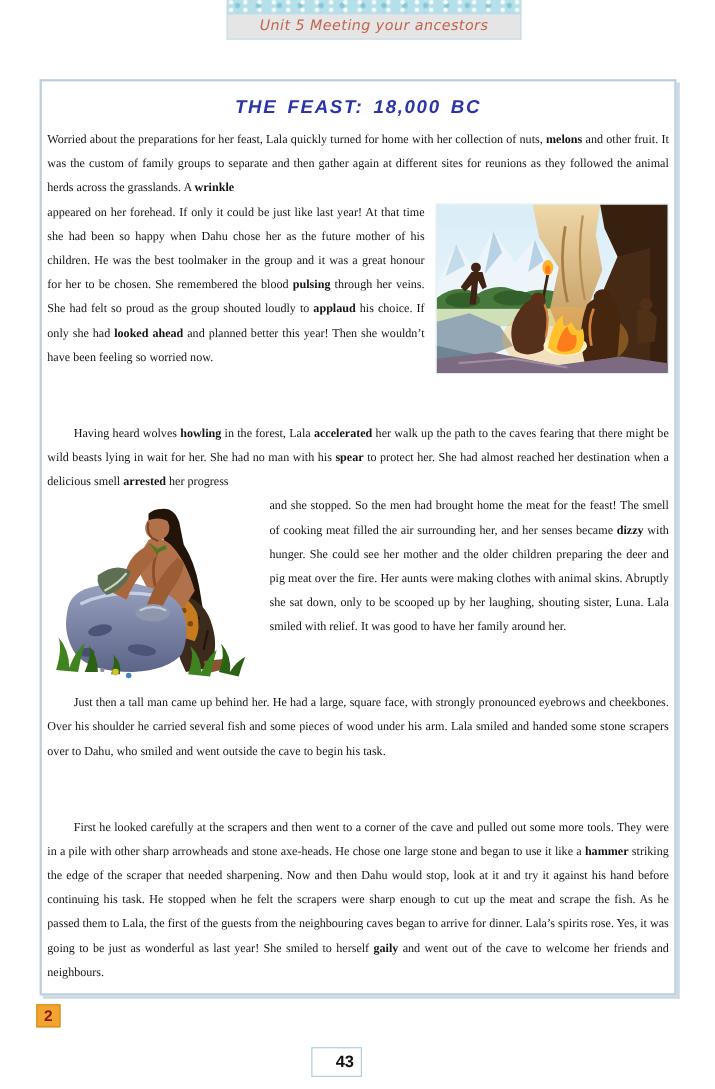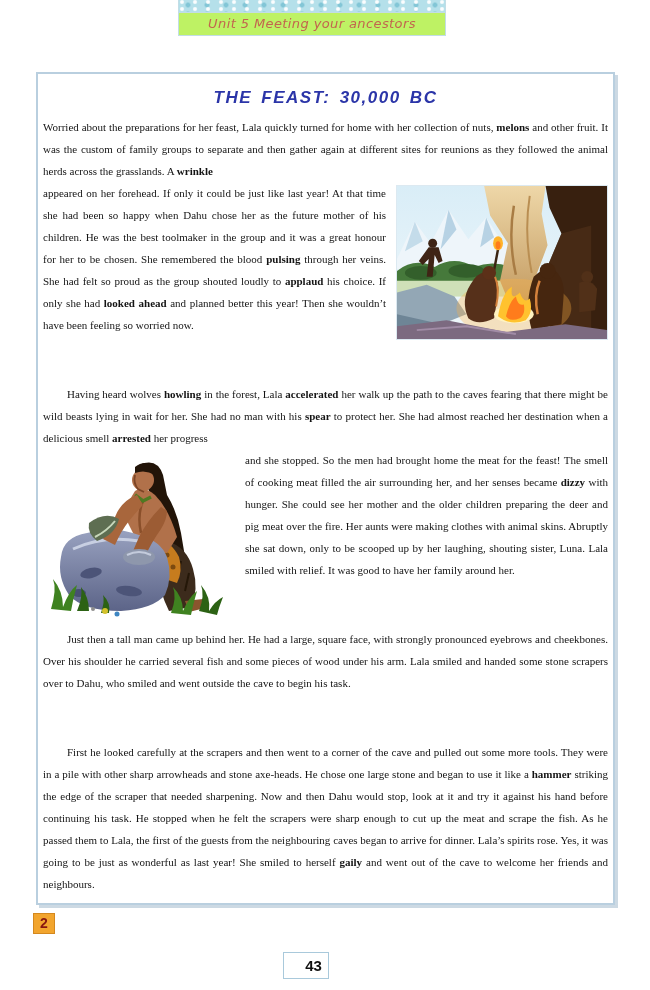--- a/index.html
+++ b/index.html
@@ -2,22 +2,22 @@
 <html><head>
 <meta charset="utf-8">
 <style>
   html,body{margin:0;padding:0;}
   body{
     width:650px;height:990px;position:relative;background:#ffffff;
     font-family:"Liberation Serif",serif;color:#141414;overflow:hidden;
   }
   
   .unit-wrap{
-    position:absolute;left:178px;top:0;width:266px;
-    border:1px solid #c2dde6;border-top:none;background:#bef264;
+    position:absolute;left:206px;top:0;width:266px;
+    border:1px solid #c2dde6;border-top:none;background:#e5e5e5;
   }
   .unit-band{
     height:12px;background-color:#b5e0ea;
     background-image:
       radial-gradient(circle at 3px 2px, rgba(255,255,255,.95) 1.3px, rgba(255,255,255,0) 2.6px),
       radial-gradient(circle at 9px 5px, rgba(125,195,212,.9) 1.6px, rgba(125,195,212,0) 3.2px);
     background-size:13px 7px,19px 9px;
     border-bottom:1px solid #c2dde6;
   }
   .unit-title{
@@ -73,21 +73,21 @@
 </style>
 </head>
 <body>
 
 <div class="unit-wrap">
   <div class="unit-band"></div>
   <span class="unit-title">Unit 5 Meeting your ancestors</span>
 </div>
 
 <div class="reading-box">
-  <h1 class="passage-title">THE FEAST: 30,000 BC</h1>
+  <h1 class="passage-title">THE FEAST: 18,000 BC</h1>
 
   <p class="para"><span>Worried about the preparations for her feast, Lala quickly turned for home with her collection of nuts, </span><b>melons</b><span> and other fruit. It was the custom of family groups to separate and then gather again at different sites for reunions as they followed the animal herds across the grasslands. A </span><b>wrinkle</b></p>
 
   <p class="para">
     <span class="illus-right" role="img" aria-label="cave-people-around-fire-illustration">
       <svg viewBox="0 0 212 155" preserveAspectRatio="none" aria-hidden="true">
         <defs>
           <linearGradient id="sky" x1="0" y1="0" x2="0" y2="1">
             <stop offset="0" stop-color="#d9edf7"></stop>
               <stop offset="1" stop-color="#f0f8fb"></stop>

